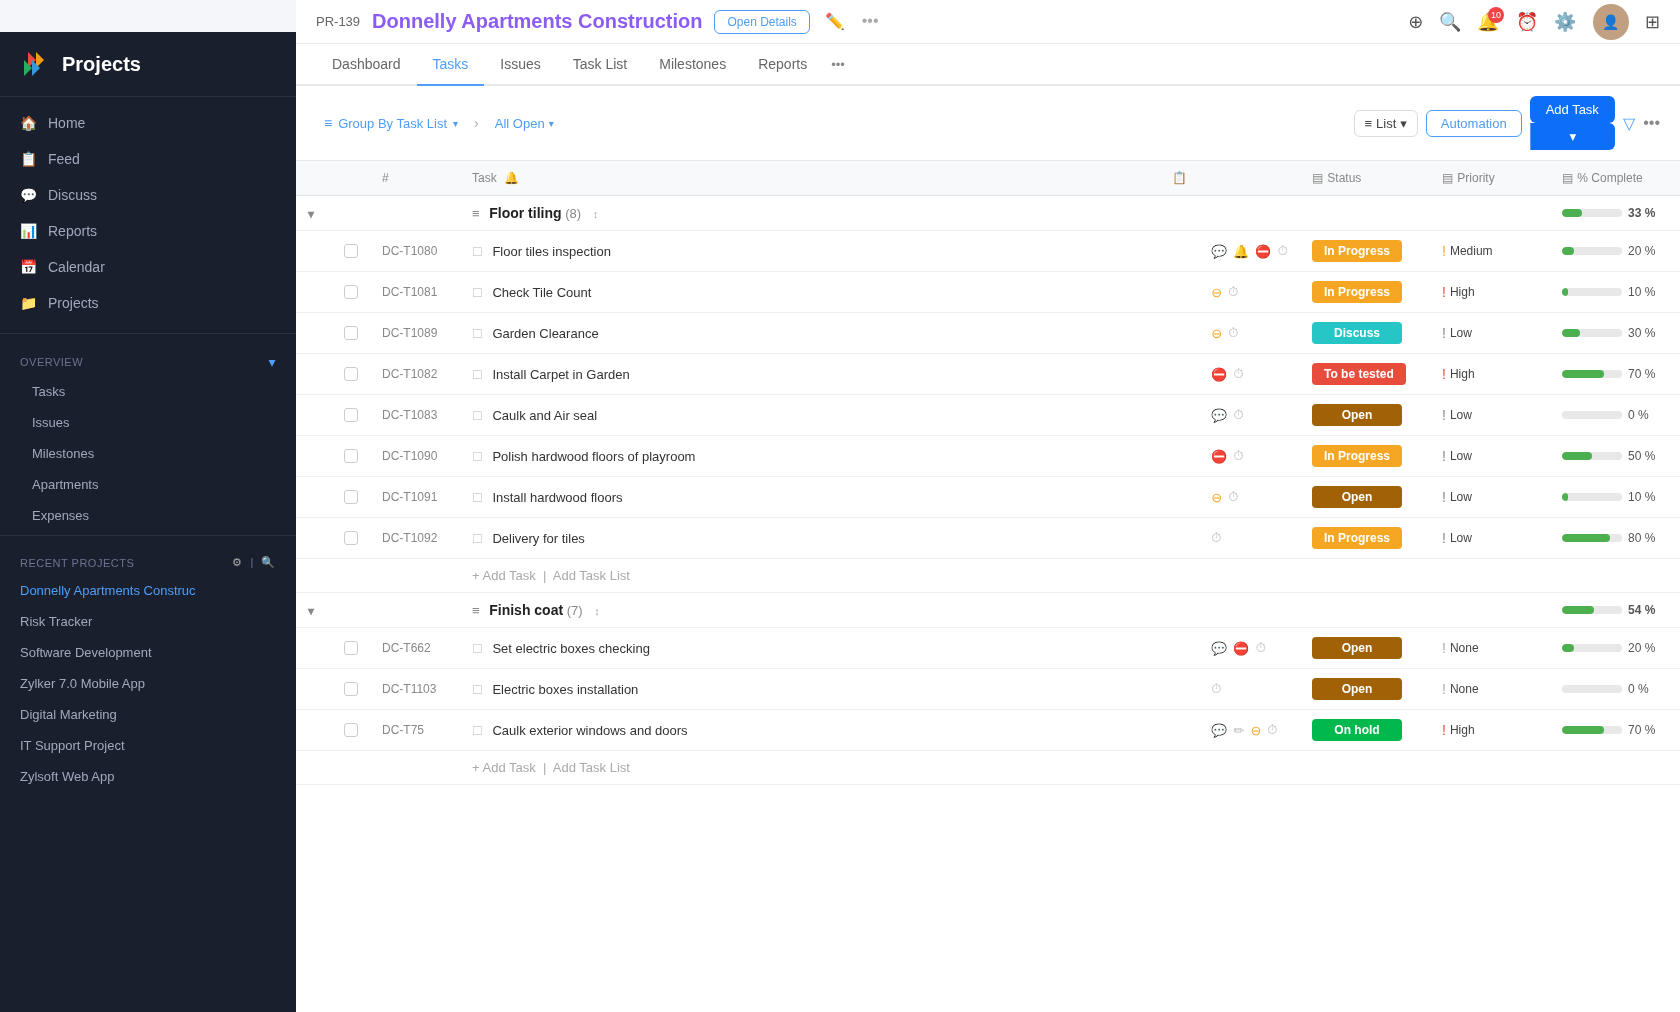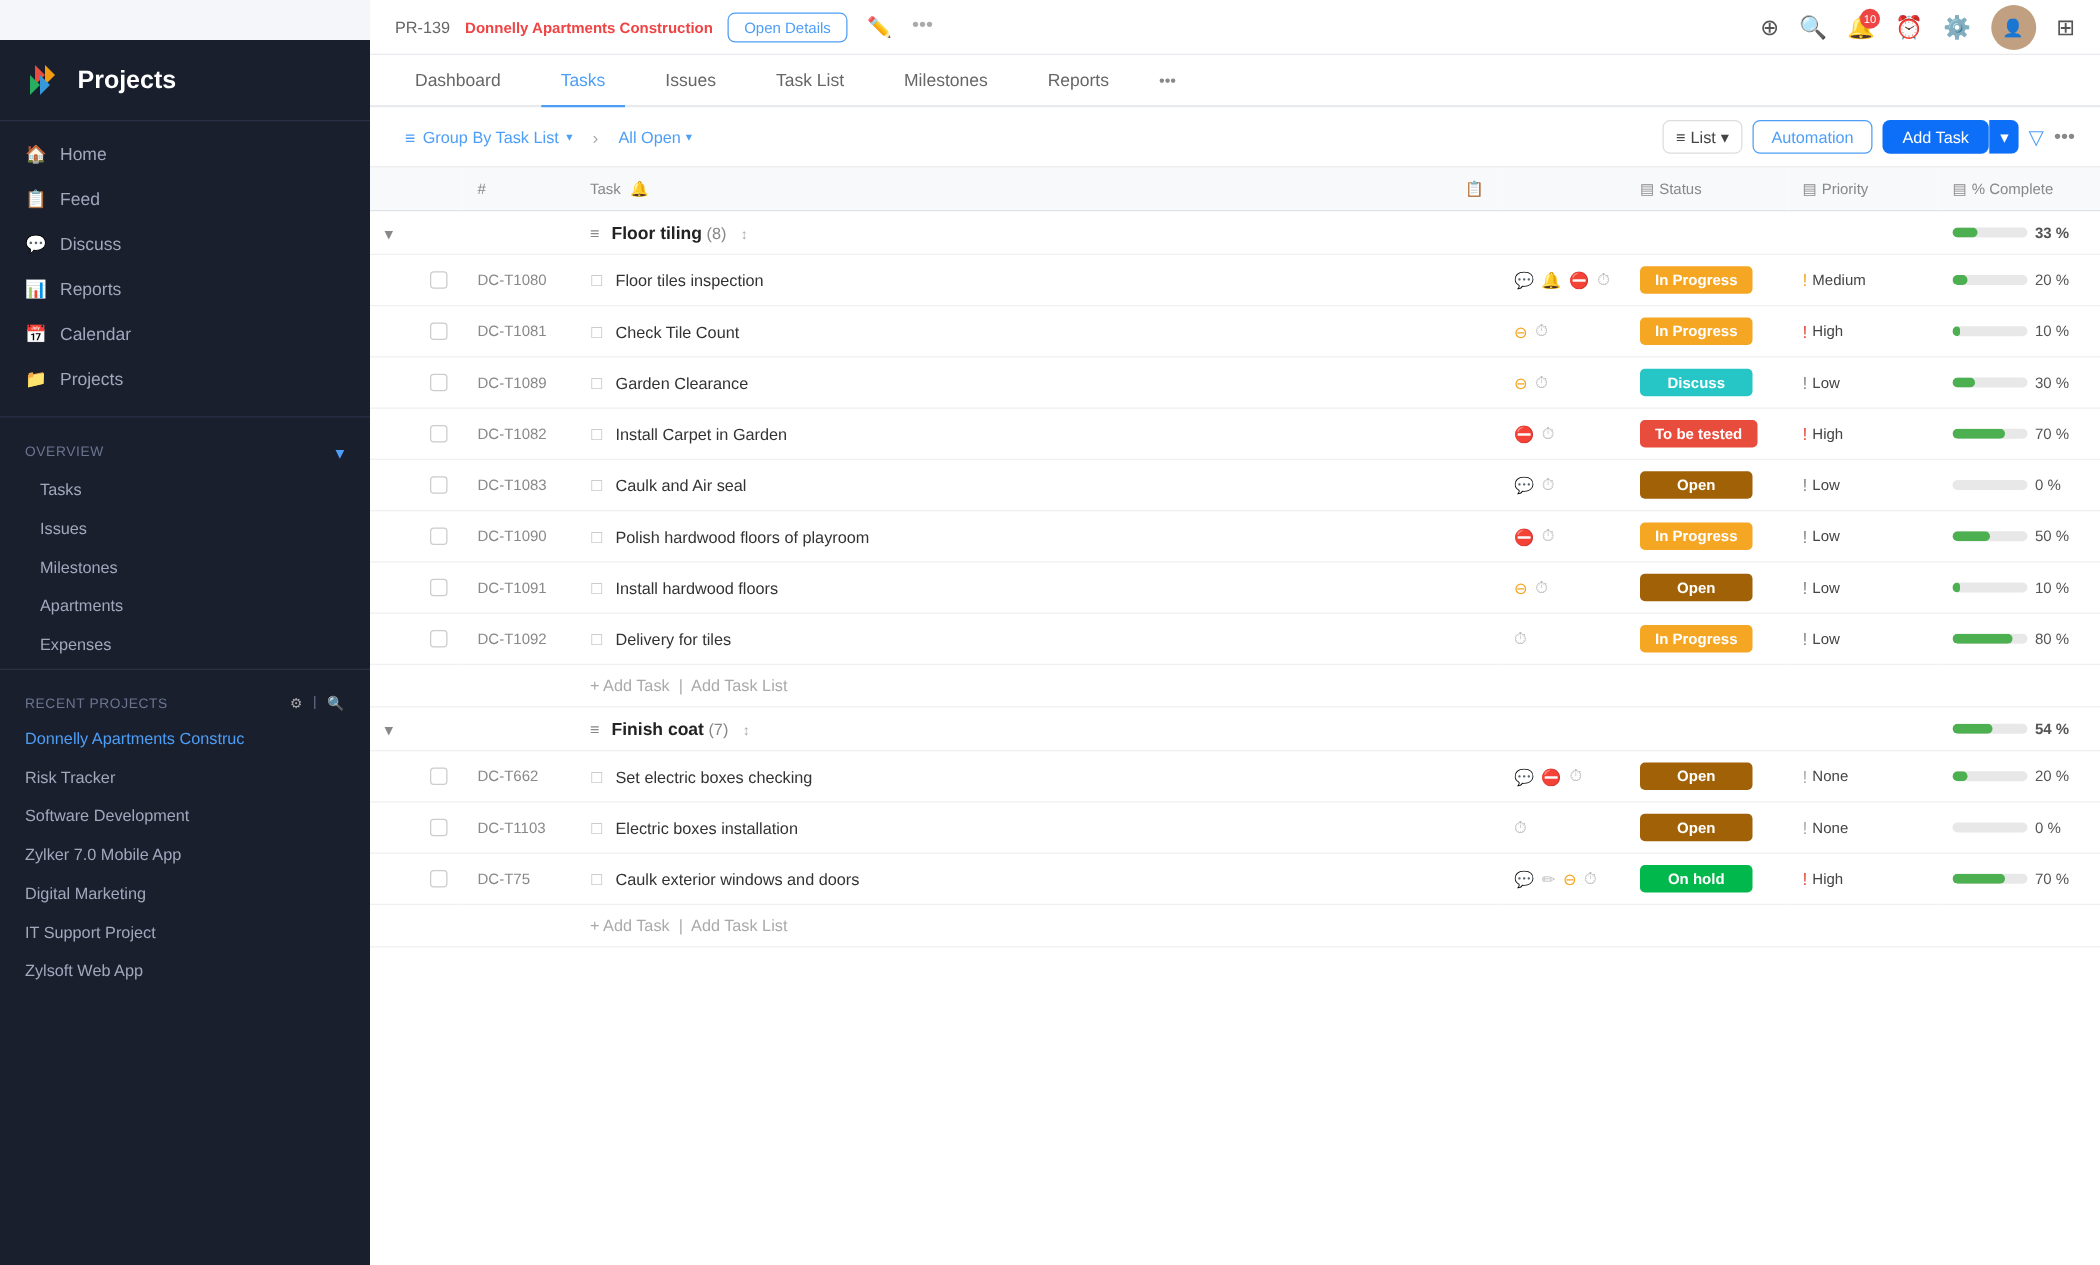--- a/index.html
+++ b/index.html
@@ -20,31 +20,31 @@
     .recent-project-item.active { color: #4d9ef7; }
     .divider { border: none; border-top: 1px solid #2a3145; margin: 4px 0; }
 
     
     .main { flex: 1; display: flex; flex-direction: column; overflow: hidden; background: #fff; }
 
     
     .top-header { display: flex; align-items: center; justify-content: space-between; padding: 0 20px; height: 44px; border-bottom: 1px solid #e8eaed; background: #fff; }
     .header-left { display: flex; align-items: center; gap: 12px; }
     .project-id { color: #666; font-size: 13px; }
-    .project-title { font-weight: 700; font-size: 12px; color: #ef4444; }
+    .project-title { font-weight: 700; font-size: 20px; color: #8b5cf6; }
     .open-details-btn { border: 1.5px solid #4d9ef7; color: #4d9ef7; background: transparent; border-radius: 6px; padding: 4px 12px; font-size: 12px; cursor: pointer; }
     .header-icons { display: flex; gap: 8px; color: #888; }
     .header-icons span { cursor: pointer; font-size: 16px; padding: 4px; }
     .header-right { display: flex; align-items: center; gap: 16px; }
     .header-action-icon { font-size: 18px; color: #555; cursor: pointer; position: relative; }
     .notification-badge { position: absolute; top: -4px; right: -4px; background: #ef4444; color: #fff; border-radius: 50%; font-size: 9px; width: 16px; height: 16px; display: flex; align-items: center; justify-content: center; }
     .avatar { width: 36px; height: 36px; border-radius: 50%; background: #c0a080; overflow: hidden; display: flex; align-items: center; justify-content: center; font-size: 14px; color: #fff; }
 
     
-    .tab-bar { display: flex; align-items: center; padding: 0 20px; border-bottom: 2px solid #e8eaed; background: #fff; gap: 16px; }
+    .tab-bar { display: flex; align-items: center; padding: 0 20px; border-bottom: 2px solid #e8eaed; background: #fff; gap: 0; }
     .tab { padding: 12px 16px; cursor: pointer; color: #666; font-size: 14px; border-bottom: 2px solid transparent; margin-bottom: -2px; }
     .tab.active { color: #4d9ef7; border-bottom-color: #4d9ef7; font-weight: 500; }
     .tab-more { padding: 12px 8px; color: #888; cursor: pointer; }
 
     
     .toolbar { display: flex; align-items: center; justify-content: space-between; padding: 10px 20px; border-bottom: 1px solid #e8eaed; background: #fff; }
     .toolbar-left { display: flex; align-items: center; gap: 8px; }
     .group-by-btn { display: flex; align-items: center; gap: 6px; color: #4d9ef7; font-size: 13px; cursor: pointer; padding: 4px 8px; border-radius: 4px; }
     .chevron-icon { font-size: 10px; }
     .separator-arrow { color: #aaa; font-size: 14px; }
@@ -220,21 +220,21 @@
         <span class="chevron-icon">▾</span>
       </div>
     </div>
     <div class="toolbar-right">
       <div class="list-view-btn">
         <span>≡</span>
         <span>List</span>
         <span>▾</span>
       </div>
       <button class="automation-btn">Automation</button>
-      <div style="display:flex;">
+      <div style="display:flex;flex-direction:column;">
         <button class="add-task-btn">Add Task</button>
         <button class="add-task-dropdown">▾</button>
       </div>
       <span class="filter-icon">▽</span>
       <span class="more-icon">•••</span>
     </div>
   </div>
 
   <div class="table-container">
     <table>

